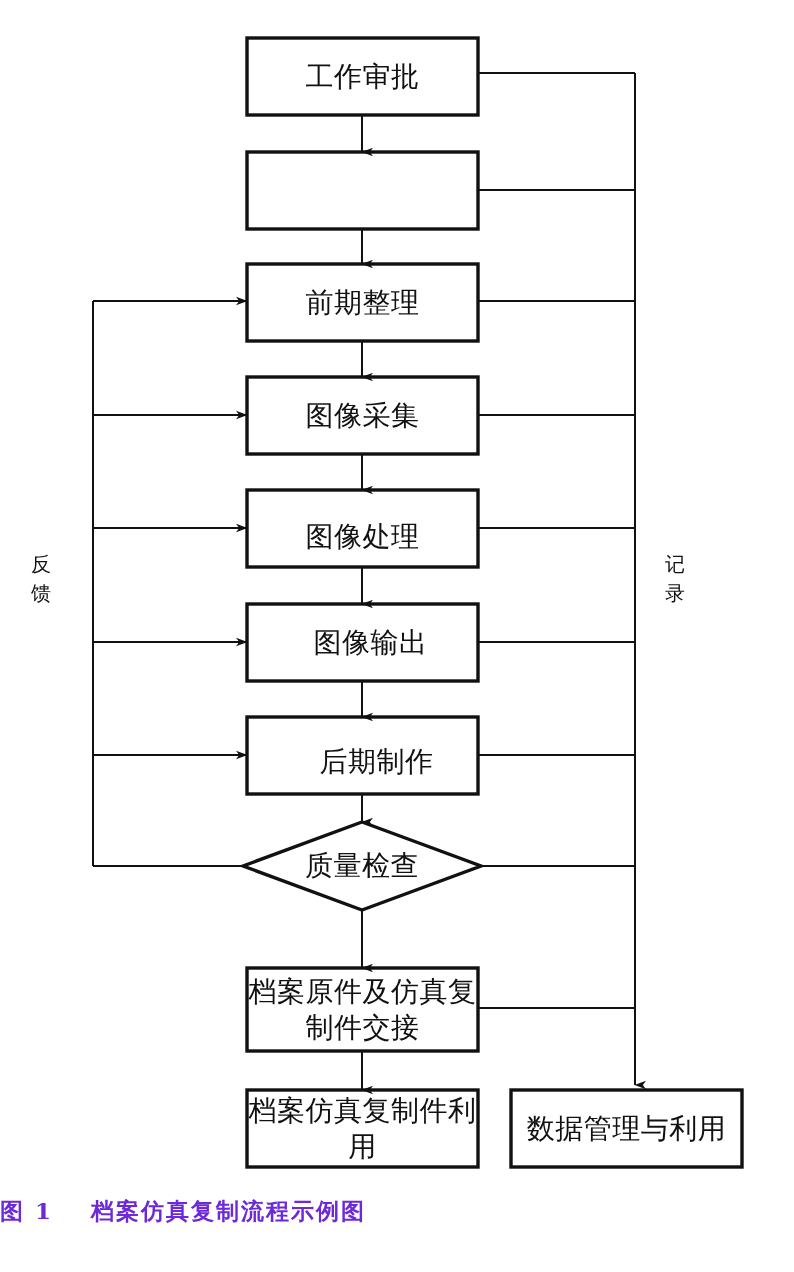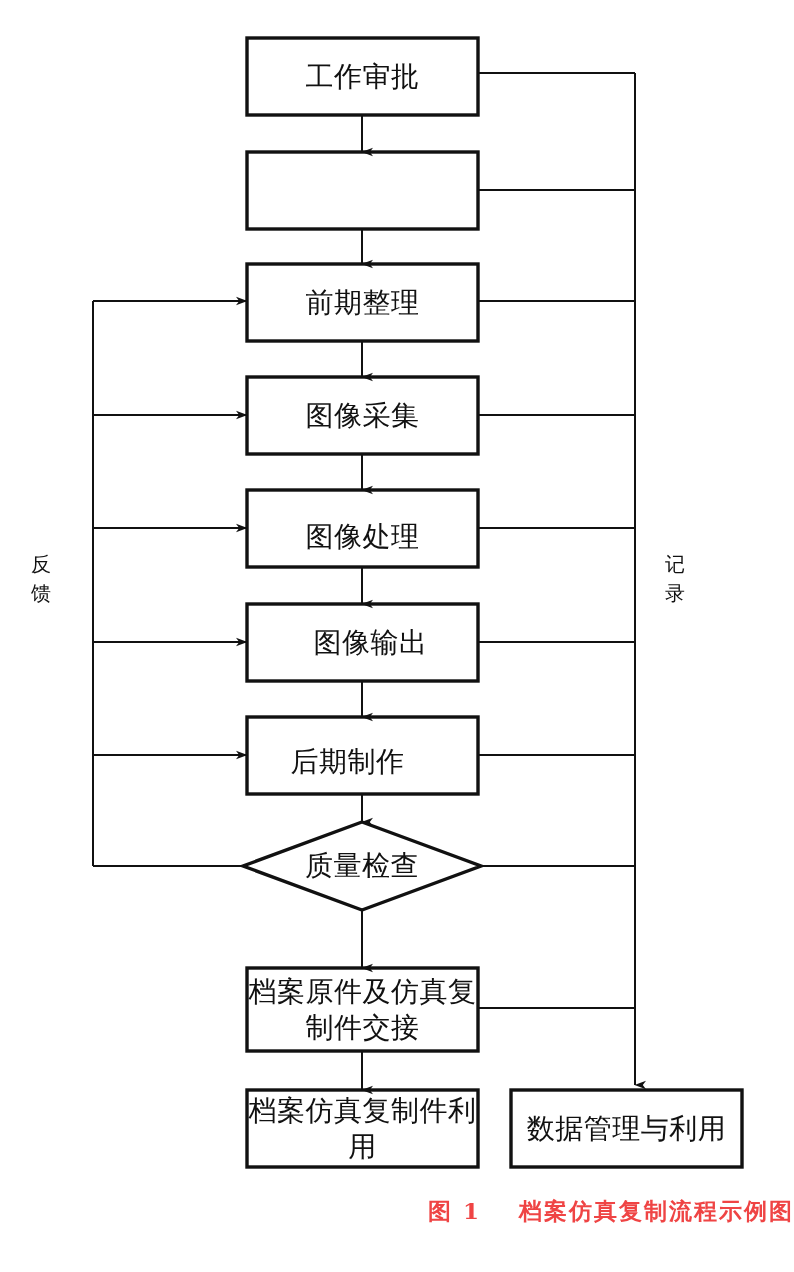--- a/index.html
+++ b/index.html
@@ -50,24 +50,24 @@
     line-height: 1.45;
     text-align: center;
     width: 30px;
     font-family: "DejaVu Serif", "Liberation Serif", serif;
   }
   #caption {
     position: absolute;
     left: 0;
     top: 1196px;
     width: 794px;
-    text-align: right;
+    text-align: left;
     font-size: 23px;
     font-weight: bold;
-    color: #ef4444;
+    color: #6d28d9;
     letter-spacing: 2px;
     font-family: "DejaVu Serif", "Liberation Serif", serif;
   }
   .cap-seg { display: inline; }
   .cap-gap { display: inline-block; width: 18px; }
 </style>
 </head>
 <body>
 
 <div id="flow-root">
@@ -130,21 +130,21 @@
       <line x1="481" y1="866" x2="635" y2="866"></line>
       <line x1="478" y1="1008" x2="635" y2="1008"></line>
     </g>
   </svg>
 
   <div class="node-label" style="left:247px; top:38px; width:231px; height:77px;">工作审批</div>
   <div class="node-label" style="left:247px; top:264px; width:231px; height:77px;">前期整理</div>
   <div class="node-label" style="left:247px; top:377px; width:231px; height:77px;border-radius:9px;">图像采集</div>
   <div class="node-label" style="left:247px; top:490px; width:231px; height:77px;margin-top:8px;">图像处理</div>
   <div class="node-label" style="left:247px; top:604px; width:231px; height:77px;margin-left:8px;">图像输出</div>
-  <div class="node-label" style="left:232px; top:717px; width:231px; height:89px;">后期制作</div>
+  <div class="node-label" style="left:261px; top:717px; width:231px; height:89px;">后期制作</div>
   <div class="node-label" style="left:243px; top:822px; width:238px; height:88px;">质量检查</div>
   <div class="node-label" style="left:247px; top:968px; width:231px; height:83px;">档案原件及仿真复
 制件交接</div>
   <div class="node-label" style="left:247px; top:1090px; width:231px; height:77px;border-radius:19px;">档案仿真复制件利用</div>
   <div class="node-label" style="left:511px; top:1090px; width:231px; height:77px;">数据管理与利用</div>
 
   <div class="side-label" style="left:26px; top:550px;">
       <div>反</div>
       <div>馈</div>
     </div>

